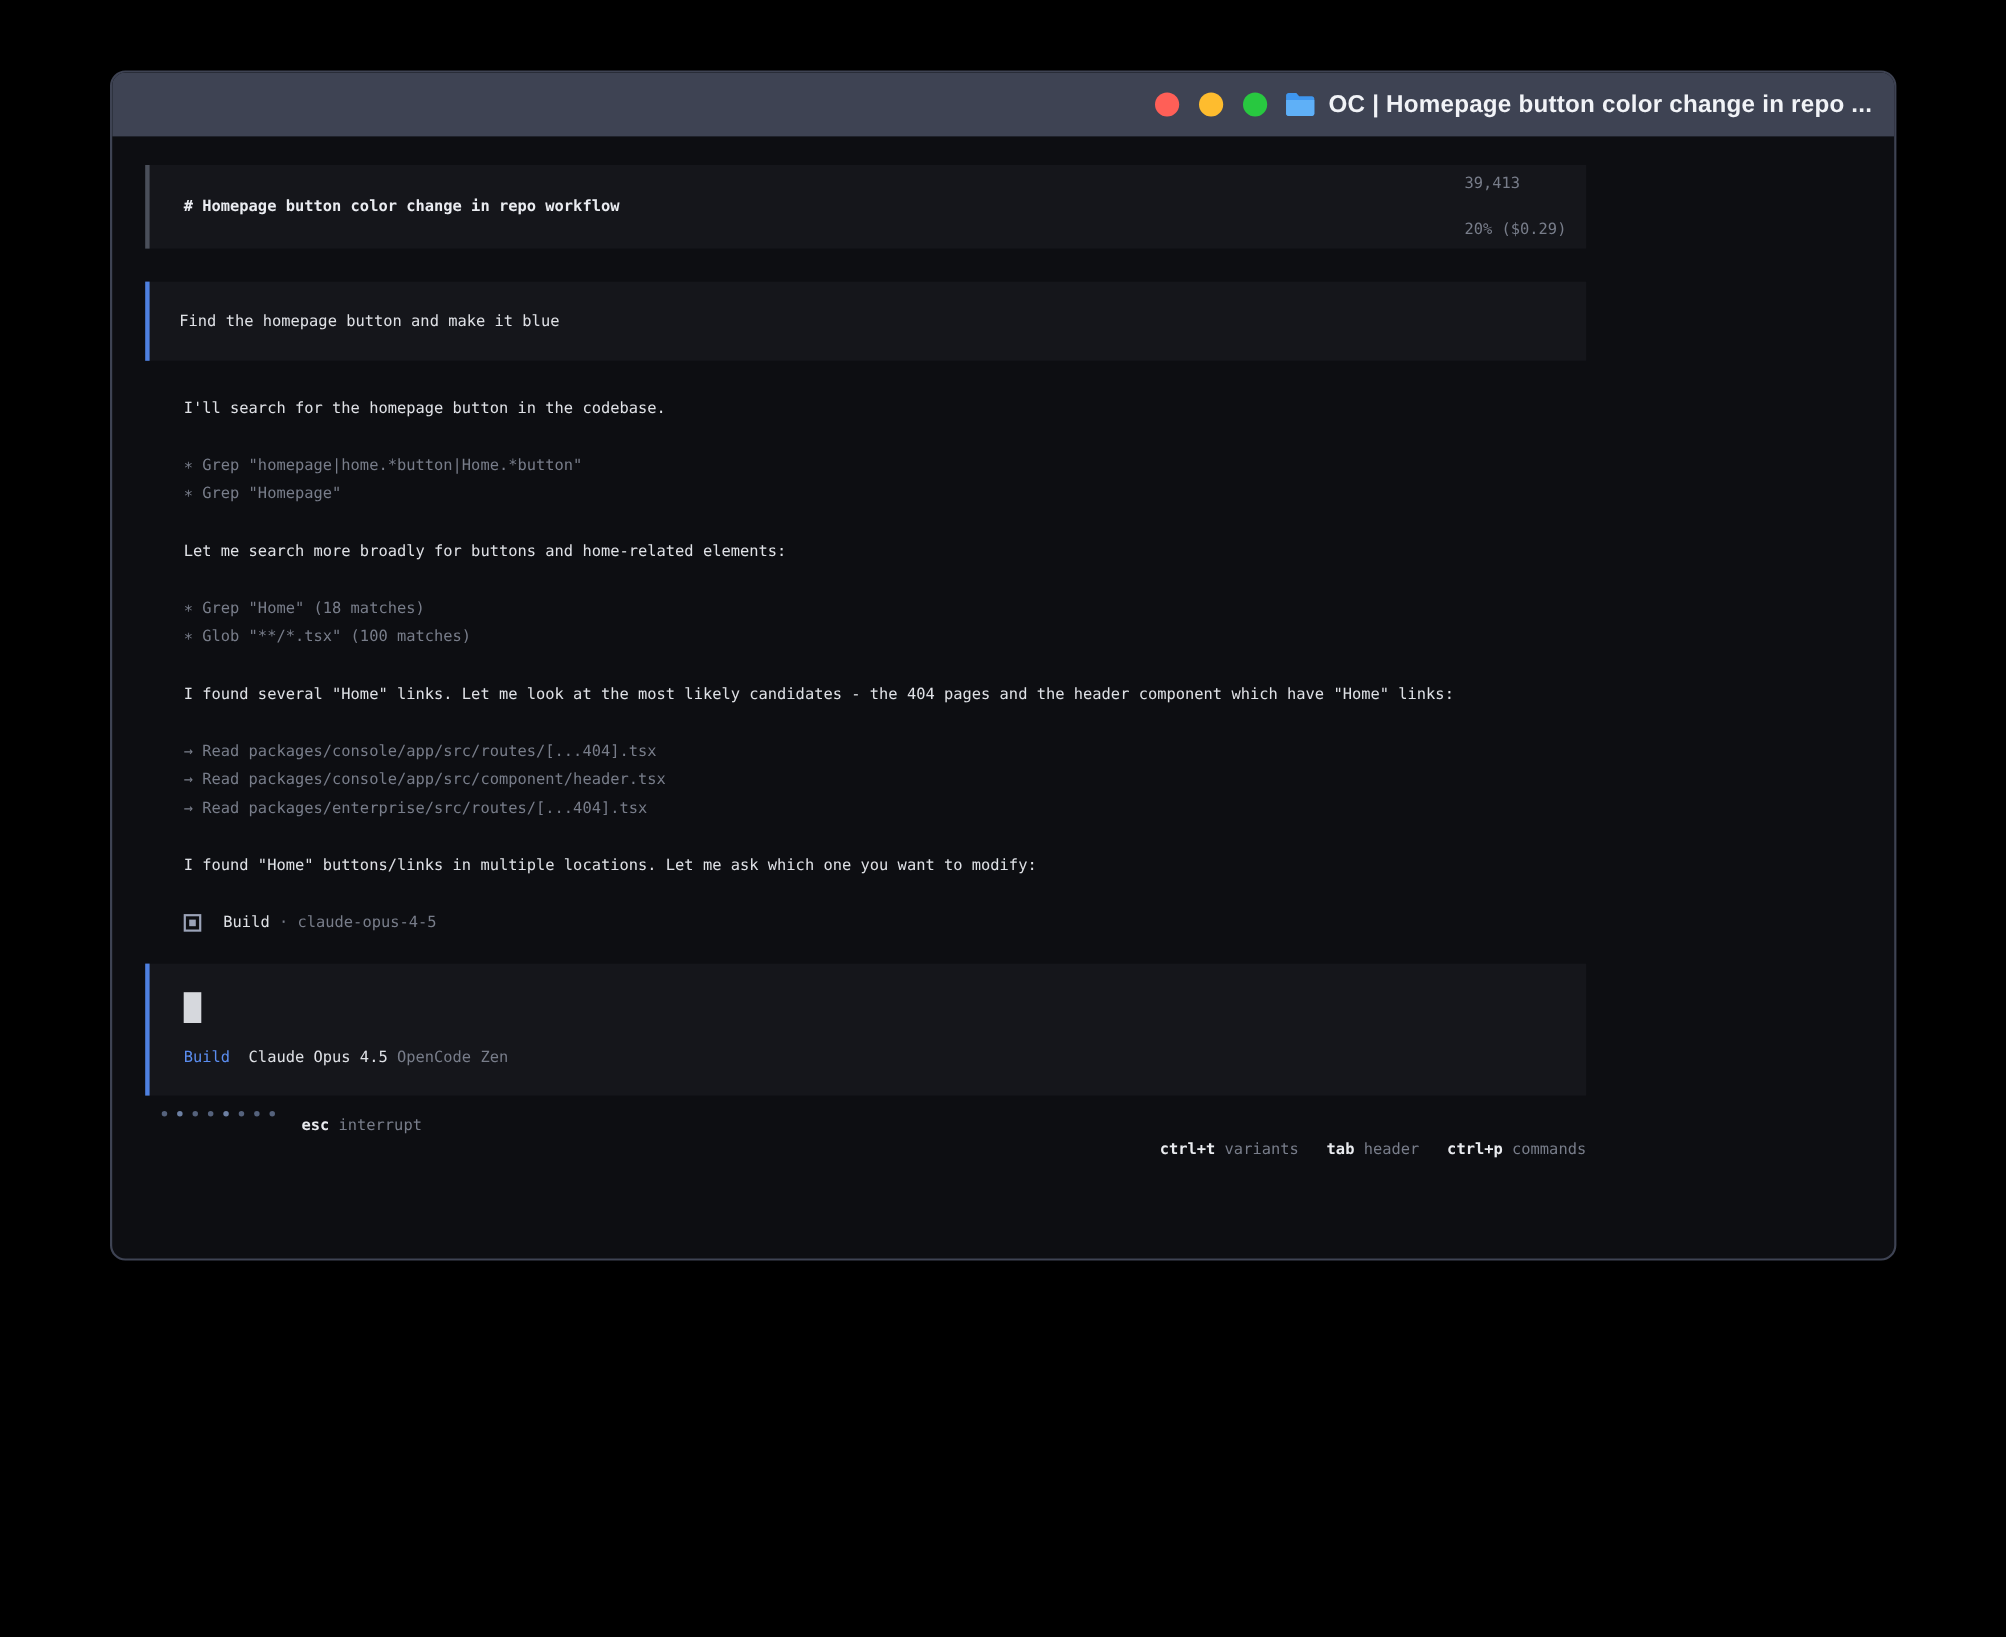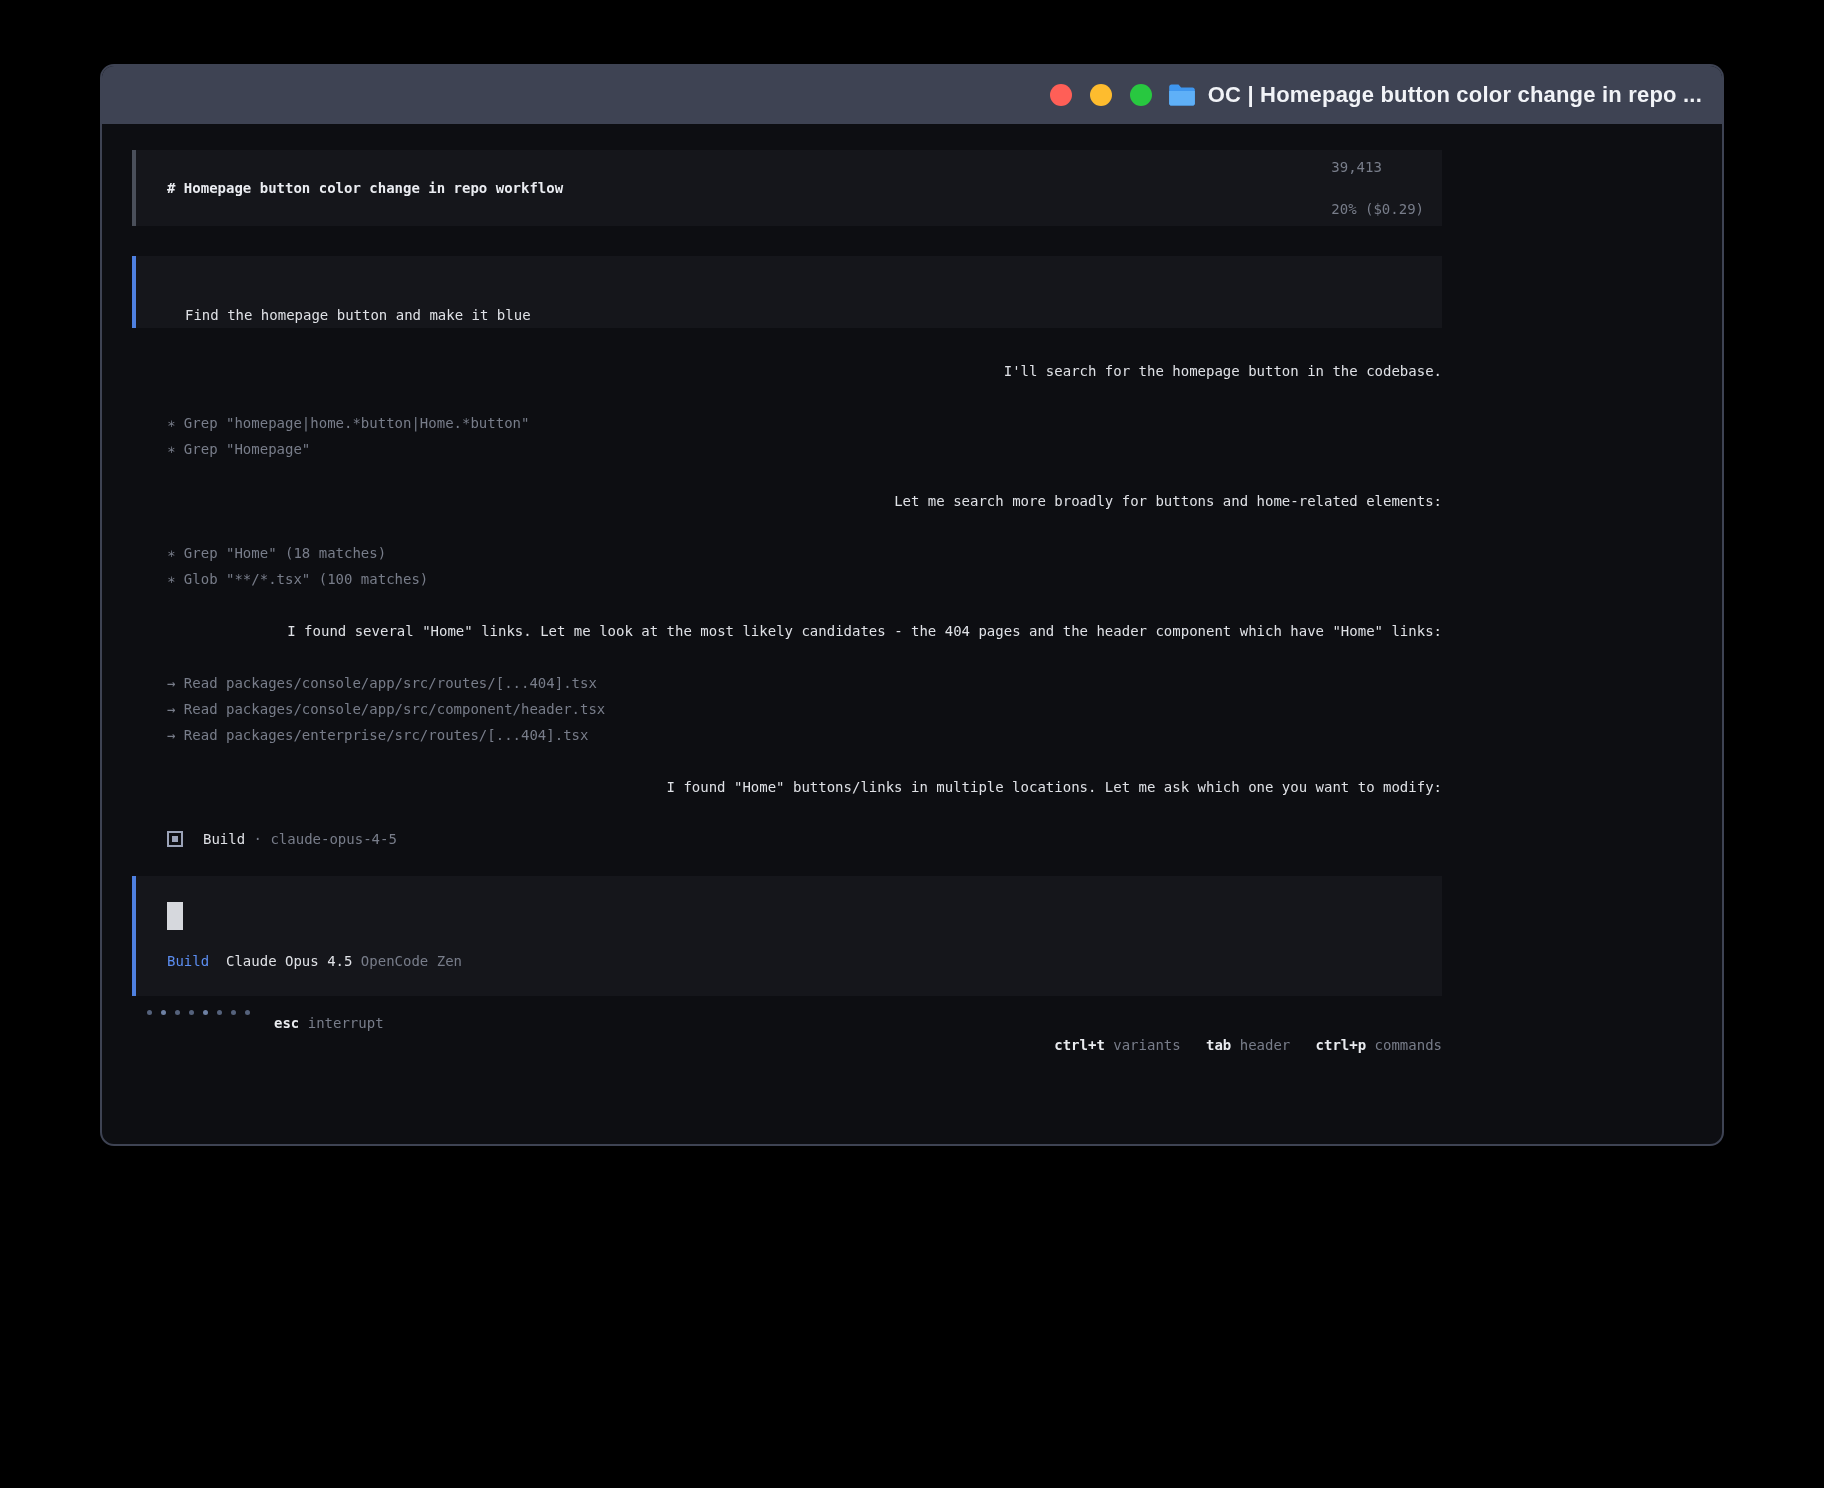--- a/index.html
+++ b/index.html
@@ -28,24 +28,24 @@
   .terminal { padding:26px 0 0 30px; color:#dfe1e6; font-size:14px; line-height:26px; }
   .col { width:1310px; }
   .block { background:#15161b; }
   .session-header {
     display:flex; justify-content:space-between; align-items:center; height:76px;
     border-left:4px solid #4a4f5a; padding:0 18px 0 31px;
   }
   .session-title { font-weight:700; color:#eaecf1; white-space:pre; }
   .session-stats { color:#787d8a; display:flex; gap:2ch; white-space:pre;flex-direction:column; }
   .user-block {
-    margin-top:30px; height:72px; display:flex; align-items:flex-end;
-    border-left:4px solid #4e80e0; padding-left:49px; color:#dfe1e6;
-  }
-  .convo { padding-left:35px; width:1310px;text-align:right; }
+    margin-top:30px; height:72px; display:flex; align-items:center;
+    border-left:4px solid #4e80e0; padding-left:27px; color:#dfe1e6;
+  }
+  .convo { padding-left:35px; width:1310px; }
   .first-para { margin-top:30px; }
   .para { margin-top:26px; }
   .white { color:#dfe1e6; }
   .tool-line { display:flex; gap:1ch; color:#787d8a; white-space:pre; }
   .agent-line { display:flex; align-items:center; }
   .agent-icon {
     width:16px; height:16px; border:2px solid #9ba3b8;
     display:inline-flex; align-items:center; justify-content:center; margin-right:20px;
   }
   .agent-icon::before { content:""; width:6px; height:6px; background:#9ba3b8; }

